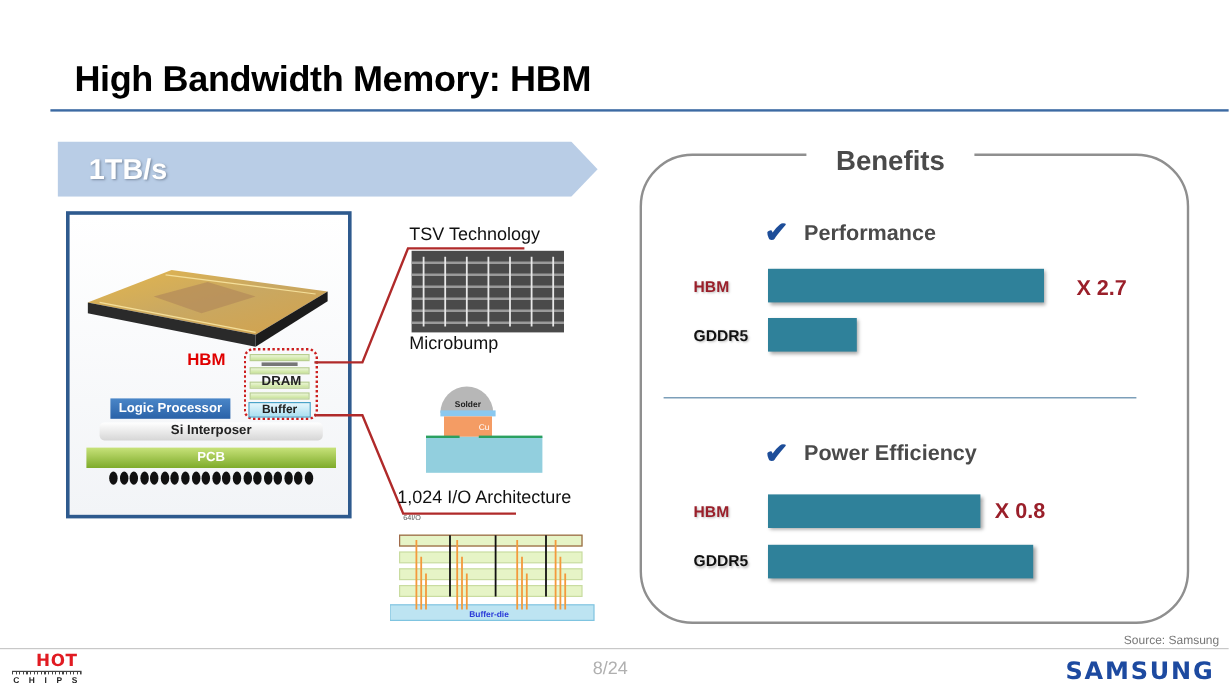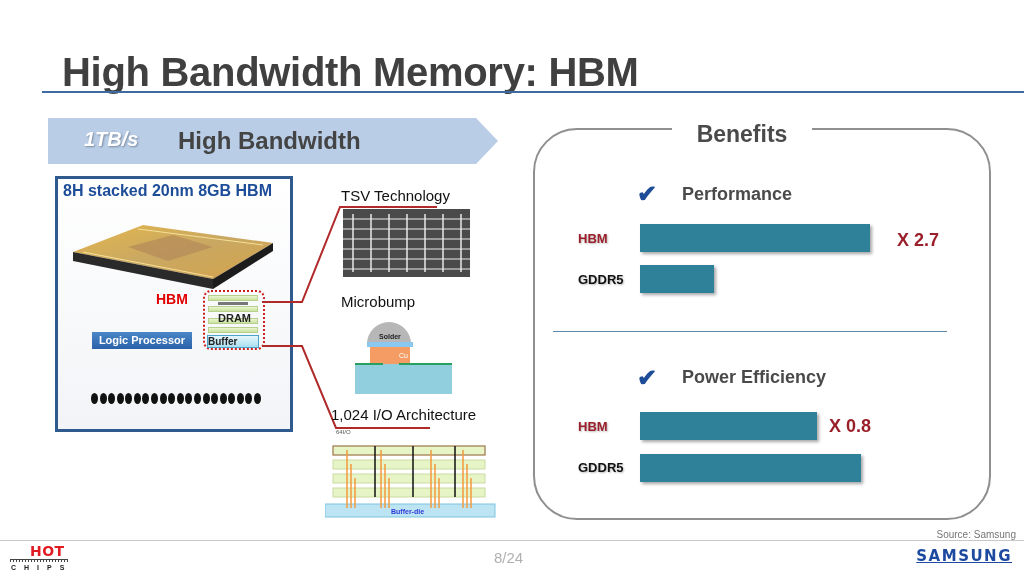--- a/index.html
+++ b/index.html
@@ -1,89 +1,87 @@
 <!DOCTYPE html>
 <html><head>
 <meta charset="utf-8">
 <style>
   * { box-sizing: border-box; margin: 0; padding: 0; }
   html, body { width: 1024px; height: 576px; background: #ffffff; overflow: hidden; }
   body { position: relative; font-family: "Liberation Sans", sans-serif; }
 
-  .title { position: absolute; left: 62px; top: 50px; font-size: 40px; font-weight: bold; color: #404040; letter-spacing: -0.3px; }
+  .title { position: absolute; left: 62px; top: 50px; font-size: 30px; font-weight: bold; color: #000000; letter-spacing: -0.3px; }
   .title-rule { position: absolute; left: 42px; top: 91px; width: 982px; height: 2px; background: #3c6aa3; }
 
   
   .banner { position: absolute; left: 48px; top: 118px; width: 450px; height: 46px; }
   .banner svg { position: absolute; left: 0; top: 0; }
-  .banner-speed { position: absolute; left: 36px; top: 10px; font-size: 20px; font-weight: bold; color: #ffffff; text-shadow: 1px 1px 2px #7a8aa0; font-style: italic; }
+  .banner-speed { position: absolute; left: 26px; top: 10px; font-size: 24px; font-weight: bold; color: #ffffff; text-shadow: 1px 1px 2px #7a8aa0; }
   .banner-label { position: absolute; left: 130px; top: 9px; font-size: 24px; font-weight: bold; color: #444444; }
 
   
   .hbm-box { position: absolute; left: 55px; top: 176px; width: 238px; height: 256px; border: 3px solid #2e5a8e; background: linear-gradient(#ffffff, #f2f4f7); }
   .hbm-box-title { position: absolute; left: 5px; top: 3px; font-size: 16px; font-weight: bold; color: #1d4d99; }
   .chip { position: absolute; left: 15px; top: 38px; }
   .hbm-label { position: absolute; left: 98px; top: 112px; font-size: 14px; font-weight: bold; color: #e00000; }
   .stack-outline { position: absolute; left: 145px; top: 111px; width: 62px; height: 60px; border: 2px dotted #cc1f1f; border-radius: 8px; }
   .dram-layer { position: absolute; left: 150px; width: 50px; height: 6px; background: linear-gradient(#eaf5d4, #c9e39a); border: 1px solid #b8cf90; }
   .dram-sep { position: absolute; left: 160px; width: 30px; height: 3px; background: #777; }
   .dram-label { position: absolute; left: 160px; top: 133px; font-size: 11px; font-weight: bold; color: #222; }
-  .buffer-chip { position: absolute; left: 149px; top: 156px; width: 52px; height: 13px; background: linear-gradient(#e6f6fc, #aadff0); border: 1px solid #4aa3c8; font-size: 10px; font-weight: bold; color: #222; text-align: left; line-height: 11px; }
+  .buffer-chip { position: absolute; left: 149px; top: 156px; width: 52px; height: 13px; background: linear-gradient(#e6f6fc, #aadff0); border: 1px solid #4aa3c8; font-size: 10px; font-weight: bold; color: #222; text-align: center; line-height: 11px; }
   .logic { position: absolute; left: 34px; top: 153px; width: 100px; height: 17px; background: linear-gradient(#4a86c8, #2a62a8); font-size: 11px; font-weight: bold; color: #fff; text-align: center; line-height: 17px; }
   .interposer { position: absolute; left: 25px; top: 173px; width: 186px; height: 15px; background: linear-gradient(#ffffff, #d6d6d6); border-radius: 4px; font-size: 11px; font-weight: bold; color: #222; text-align: center; line-height: 15px; }
   .pcb { position: absolute; left: 14px; top: 194px; width: 208px; height: 17px; background: linear-gradient(#c7e27a, #7eab2a); font-size: 11px; font-weight: bold; color: #fff; text-align: center; line-height: 17px; }
   .balls { position: absolute; left: 33px; top: 214px; width: 170px; height: 12px; display: flex; justify-content: space-between; }
   .balls span { width: 7px; height: 11px; background: #111; border-radius: 50%; }
 
   
   .mid-label { position: absolute; font-size: 15px; color: #111; }
   .tsv-img { position: absolute; left: 343px; top: 209px; width: 127px; height: 68px; background: #4a4a4a; }
   .microbump { position: absolute; left: 355px; top: 314px; }
   .io-legend { position: absolute; left: 336px; top: 429px; font-size: 6px; color: #555; }
   .io-arch { position: absolute; left: 325px; top: 438px; }
 
   
   .benefits { position: absolute; left: 533px; top: 128px; width: 458px; height: 392px; border: 2px solid #8f8f8f; border-radius: 44px; }
   .benefits-gap { position: absolute; left: 672px; top: 124px; width: 140px; height: 10px; background: #fff; }
   .benefits-title { position: absolute; left: 672px; top: 121px; width: 140px; text-align: center; font-size: 23px; font-weight: bold; color: #4a4a4a; }
   .check { position: absolute; font-size: 24px; color: #1d4d99; font-weight: bold; }
-  .section-title { position: absolute; font-size: 18px; font-weight: bold; color: #4a4a4a; margin-left: 12px; }
+  .section-title { position: absolute; font-size: 18px; font-weight: bold; color: #4a4a4a; }
   .bar-label { position: absolute; font-size: 13px; font-weight: bold; text-shadow: 1px 1px 2px #bbb; }
   .bar-label.hbm { color: #9a1f2a; }
   .bar-label.gddr { color: #111; }
   .bar { position: absolute; height: 28px; background: #2f819a; box-shadow: 2px 2px 3px rgba(0,0,0,0.35); }
   .bar-value { position: absolute; font-size: 18px; font-weight: bold; color: #9a1f2a; }
   .divider { position: absolute; left: 553px; top: 331px; width: 394px; height: 1px; background: #5c88a8; }
 
   
   .source { position: absolute; right: 8px; top: 529px; font-size: 10px; color: #777; }
   .footer-rule { position: absolute; left: 0; top: 540px; width: 1024px; height: 1px; background: #c8c8c8; }
   .page-num { position: absolute; left: 494px; top: 549px; font-size: 15px; color: #b0b0b0; }
   .hotchips { position: absolute; left: 10px; top: 545px; width: 60px; height: 28px; }
   .hot-word { position: absolute; left: 0; top: 0; font-size: 14px; font-weight: 900; color: #e11b22; font-family: "DejaVu Sans", sans-serif; letter-spacing: 0.5px; line-height: 12px; margin-left: 20px; }
   .hot-comb { position: absolute; left: 0; top: 14px; width: 58px; height: 3px; border-top: 1px solid #444; background: repeating-linear-gradient(90deg, #444 0 1px, transparent 1px 3px); }
   .chips-word { position: absolute; left: 1px; top: 19px; font-size: 7px; font-weight: bold; color: #222; letter-spacing: 8px; }
-  .samsung { position: absolute; right: 12px; top: 547px; font-size: 15px; font-weight: 900; color: #1d4aa0; letter-spacing: 1.5px; font-family: "DejaVu Sans", sans-serif; text-decoration: underline; }
+  .samsung { position: absolute; right: 12px; top: 547px; font-size: 20px; font-weight: 900; color: #1d4aa0; letter-spacing: 1.5px; font-family: "DejaVu Sans", sans-serif; }
 </style>
 </head>
 <body>
 
 <div class="title">High Bandwidth Memory: HBM</div>
 <div class="title-rule"></div>
 
 <div class="banner">
   <svg width="452" height="46">
     <polygon points="0,0 428,0 450,23 428,46 0,46" fill="#b9cde6"></polygon>
   </svg>
   <span class="banner-speed">1TB/s</span>
-  <span class="banner-label">High Bandwidth</span>
 </div>
 
 <div class="hbm-box">
-  <div class="hbm-box-title">8H stacked 20nm 8GB HBM</div>
   <svg class="chip" width="205" height="75">
     <defs>
       <linearGradient id="chipg" x1="0" y1="0" x2="1" y2="1">
         <stop offset="0" stop-color="#e4b64c"></stop>
         <stop offset="0.5" stop-color="#c9a862"></stop>
         <stop offset="1" stop-color="#d4a24a"></stop>
       </linearGradient>
     </defs>
     <polygon points="0,35 70,8 200,26 140,62" fill="url(#chipg)"></polygon>
     <polygon points="0,35 140,62 140,72 0,44" fill="#2a2a2a"></polygon>
@@ -95,20 +93,22 @@
   <span class="hbm-label">HBM</span>
   <div class="stack-outline"></div>
   <div class="dram-layer" style="top:116px"></div>
   <div class="dram-sep" style="top:123px"></div>
   <div class="dram-layer" style="top:127px"></div>
   <div class="dram-layer" style="top:139px"></div>
   <div class="dram-layer" style="top:148px"></div>
   <span class="dram-label">DRAM</span>
   <div class="buffer-chip">Buffer</div>
   <div class="logic">Logic Processor</div>
+  <div class="interposer">Si Interposer</div>
+  <div class="pcb">PCB</div>
   <div class="balls">
     <span></span>
       <span></span>
       <span></span>
       <span></span>
       <span></span>
       <span></span>
       <span></span>
       <span></span>
       <span></span>
@@ -145,21 +145,21 @@
     <line x1="10" y1="5" x2="10" y2="63"></line>
       <line x1="28" y1="5" x2="28" y2="63"></line>
     <line x1="46" y1="5" x2="46" y2="63"></line>
       <line x1="64" y1="5" x2="64" y2="63"></line>
     <line x1="82" y1="5" x2="82" y2="63"></line>
       <line x1="100" y1="5" x2="100" y2="63"></line>
     <line x1="118" y1="5" x2="118" y2="63"></line>
   </g>
 </svg>
 
-<span class="mid-label" style="left:341px;top:293px">Microbump</span>
+<span class="mid-label" style="left:341px;top:278px">Microbump</span>
 <svg class="microbump" width="100" height="82">
   <path d="M12,30 A22,22 0 0 1 56,30 Z" fill="#b7b7b7"></path>
   <rect x="12" y="28" width="46" height="5" fill="#8ac8ef"></rect>
   <rect x="15" y="33" width="40" height="17" fill="#f49c64"></rect>
   <rect x="0" y="50" width="97" height="30" fill="#92cfde"></rect>
   <rect x="0" y="49" width="28" height="2" fill="#2aa060"></rect>
   <rect x="44" y="49" width="53" height="2" fill="#2aa060"></rect>
   <text x="24" y="25" font-size="7" font-weight="bold" fill="#222" font-family="Liberation Sans, sans-serif">Solder</text>
   <text x="44" y="44" font-size="7" fill="#fff" font-family="Liberation Sans, sans-serif">Cu</text>
 </svg>

